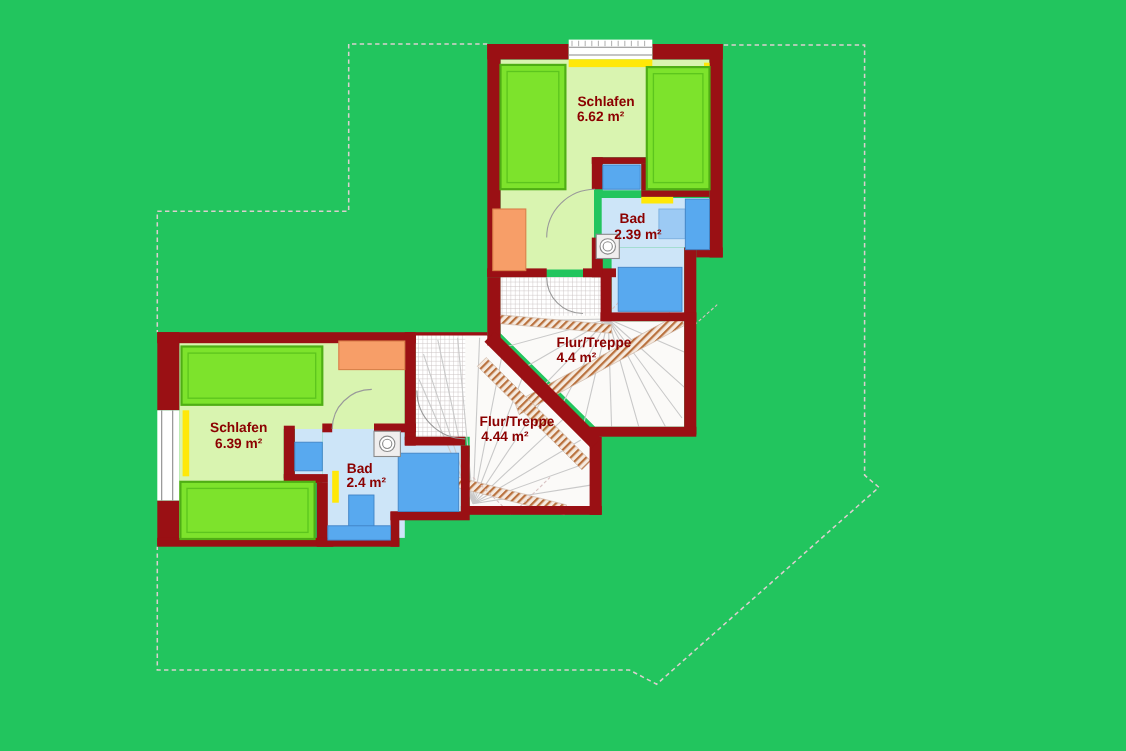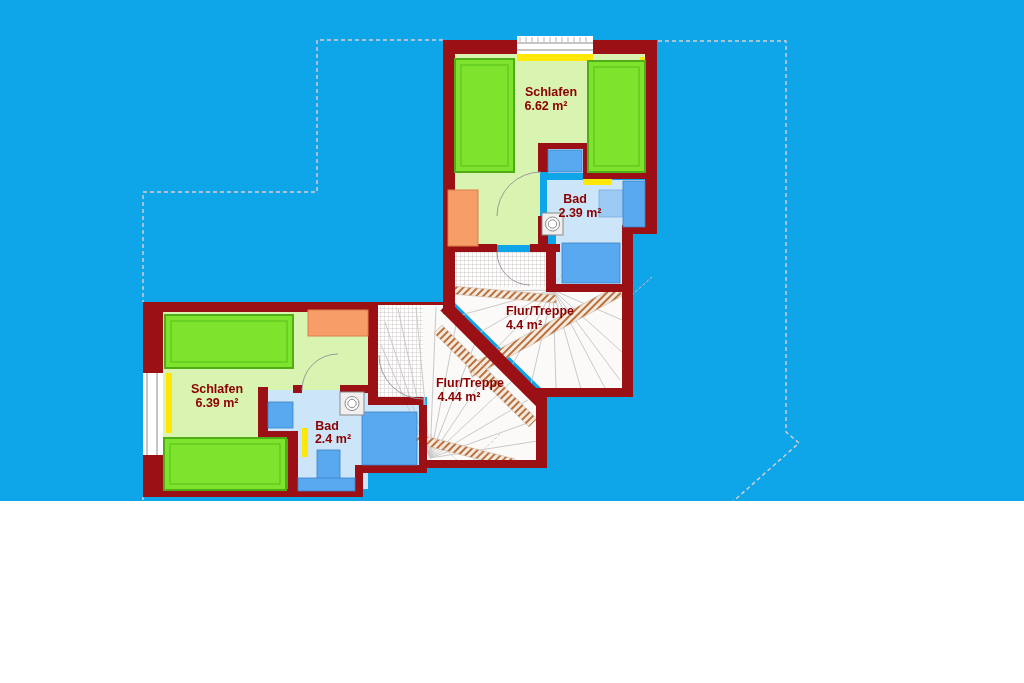--- a/index.html
+++ b/index.html
@@ -1,16 +1,16 @@
 <!DOCTYPE html>
 <html><head>
 <meta charset="utf-8">
 <style>
   html,body{margin:0;padding:0;background:#ffffff;}
-  #stage{position:relative;width:1024px;height:501px;background:#0ea5e9;overflow:hidden;
+  #stage{position:relative;width:1024px;height:683px;background:#22c55e;overflow:hidden;
          font-family:"Liberation Sans", sans-serif;text-decoration:underline;}
   svg{position:absolute;left:0;top:0;}
   text.room-label{font-family:"Liberation Sans", sans-serif;font-weight:bold;font-size:12.5px;
                   text-anchor:middle;}
 </style>
 </head>
 <body>
 
 <div id="stage">
 <svg width="1024" height="683" viewBox="0 0 1024 683">

